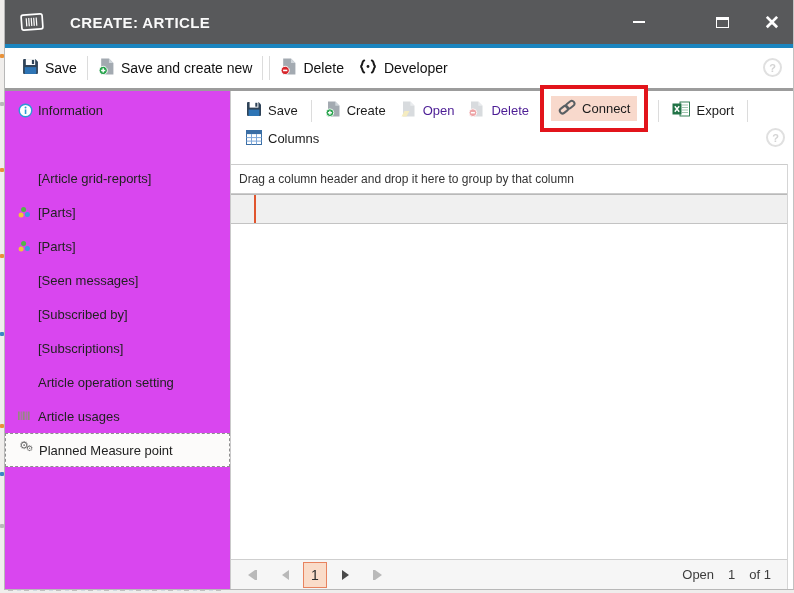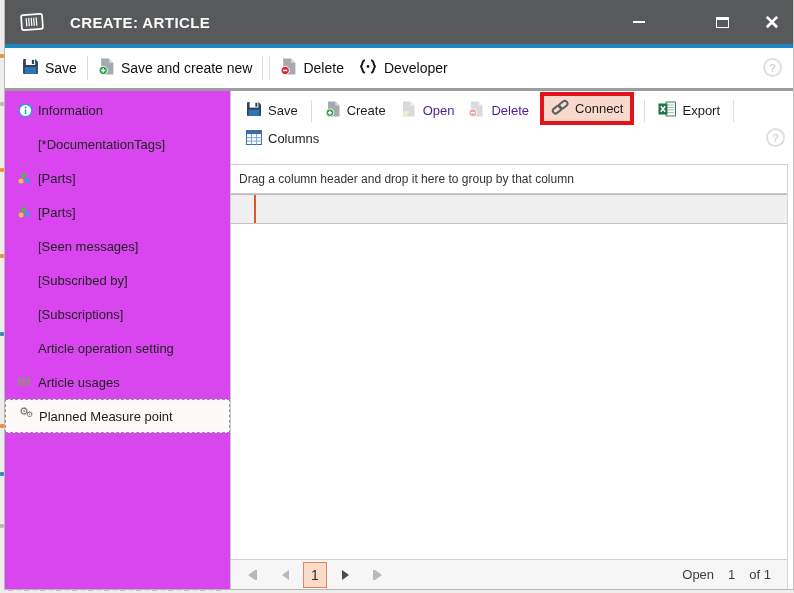--- a/index.html
+++ b/index.html
@@ -55,21 +55,21 @@
   
   .main { flex:1; display:flex; flex-direction:column; min-width:0; position:relative; background:#fff; }
 
   .grid-toolbar { padding:4px 8px 0 8px; flex:none; }
   .gt-row { display:flex; align-items:center; height:31px; }
   .gt-row2 { height:25px; }
   .gbtn { display:flex; align-items:center; gap:6px; padding:3px 7px; font-size:13px; color:#1c1c1c; background:transparent; border:none; cursor:pointer; white-space:nowrap; }
   .gbtn.disabled { color:#4c1d95; cursor:default;gap:7px; }
   .gbtn.disabled svg { opacity:.42; }
   .gsep { width:1px; height:22px; background:#dcdcdc; margin:0 6px; }
-  .red-box { border:4px solid #e2141b; background:#ffffff; padding:0; display:inline-flex; margin:0 4px; position:relative; top:-2px; }
+  .red-box { border:4px solid #e2141b; background:#ffffff; padding:7px; display:inline-flex; margin:0 4px; position:relative; top:-2px; }
   .connect-btn { background:#f8d9cc; }
   .help-grid { position:absolute; right:8px; top:37px; }
 
   .grid-gap { height:13px; flex:none; }
 
   .grid-frame { flex:1; display:flex; flex-direction:column; margin-right:5px; border-right:1px solid #d5d5d5; min-height:0;justify-content:space-between; }
   .groupbar { height:30px; border-top:1px solid #cccccc; border-bottom:1px solid #cccccc; display:flex; align-items:center;
     padding-left:8px; font-size:12px; color:#333; background:#fff; flex:none; }
   .grid-header { height:30px; background:#f0f0f0; border-top:1px solid #b9b9b9; border-bottom:1px solid #c3c3c3; display:flex; flex:none; }
   .gh-rowselector { width:25px; height:100%; border-right:2px solid #e0552e; }
@@ -193,21 +193,24 @@
           <svg width="15" height="15" viewBox="0 0 16 16">
               <circle cx="8" cy="8" r="6.7" fill="#fff" stroke="#2e9bd6" stroke-width="1.5"></circle>
               <rect x="7.2" y="6.9" width="1.7" height="4.8" fill="#2e9bd6"></rect>
               <circle cx="8.05" cy="4.7" r="1.05" fill="#2e9bd6"></circle>
             </svg>
         </span>
         <span class="sb-label">Information</span>
       </div>
       <div class="sb-item">
         <span class="sb-icon"></span>
-        <span class="sb-label">[*DocumentationTags]</span>
+      </div>
+      <div class="sb-item">
+        <span class="sb-icon"></span>
+        <span class="sb-label">[Article grid-reports]</span>
       </div>
       <div class="sb-item">
         <span class="sb-icon">
           <svg width="13" height="13" viewBox="0 0 13 13">
               <circle cx="3.1" cy="9" r="2.5" fill="#f2c33c"></circle>
               <circle cx="5.6" cy="3.6" r="2.5" fill="#53b449"></circle>
               <circle cx="9.4" cy="8.4" r="2.5" fill="#3b9de0"></circle>
             </svg>
         </span>
         <span class="sb-label">[Parts]</span>

